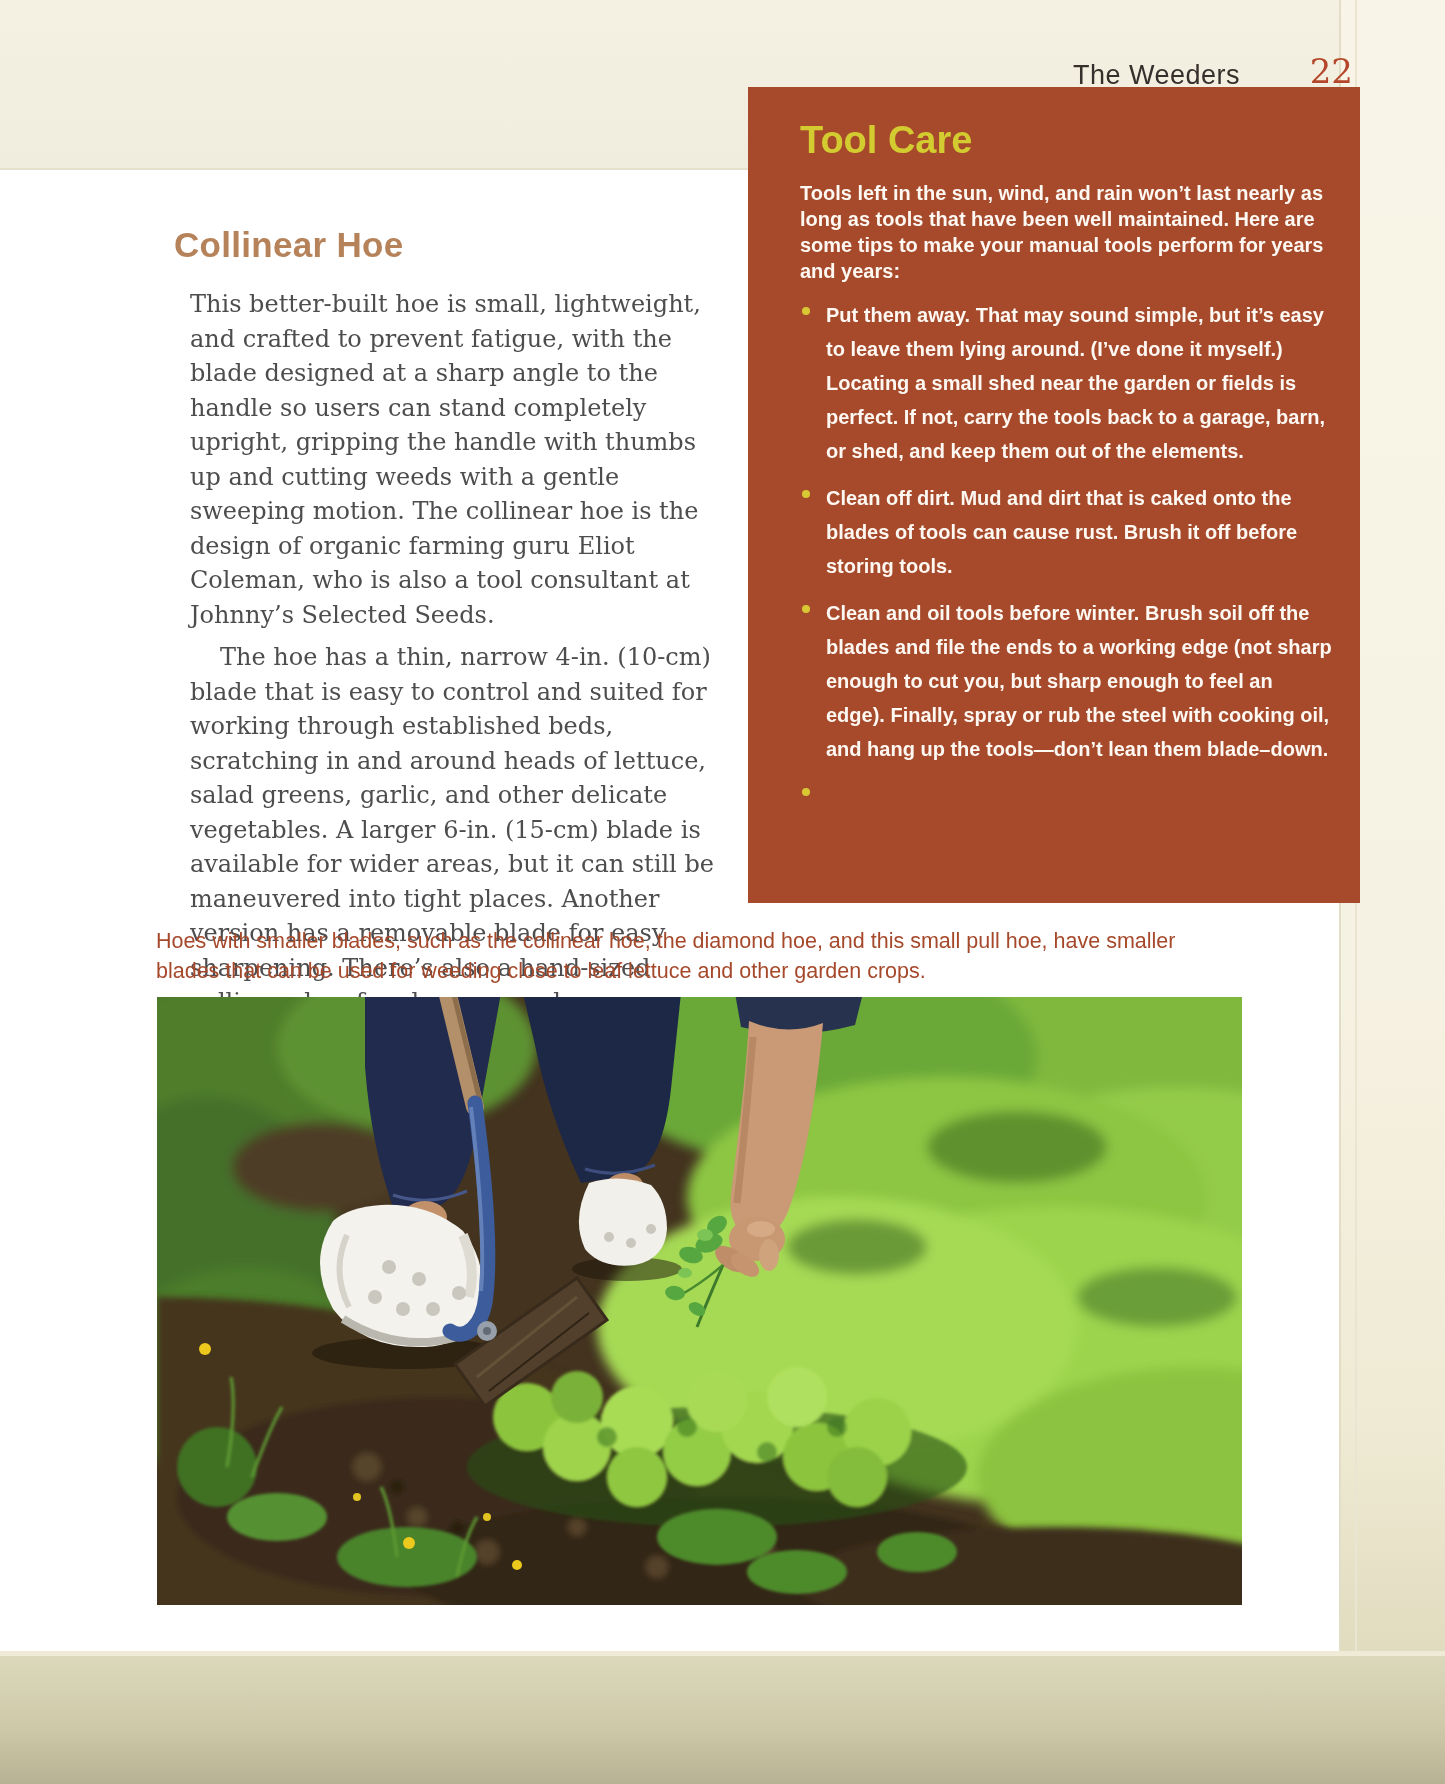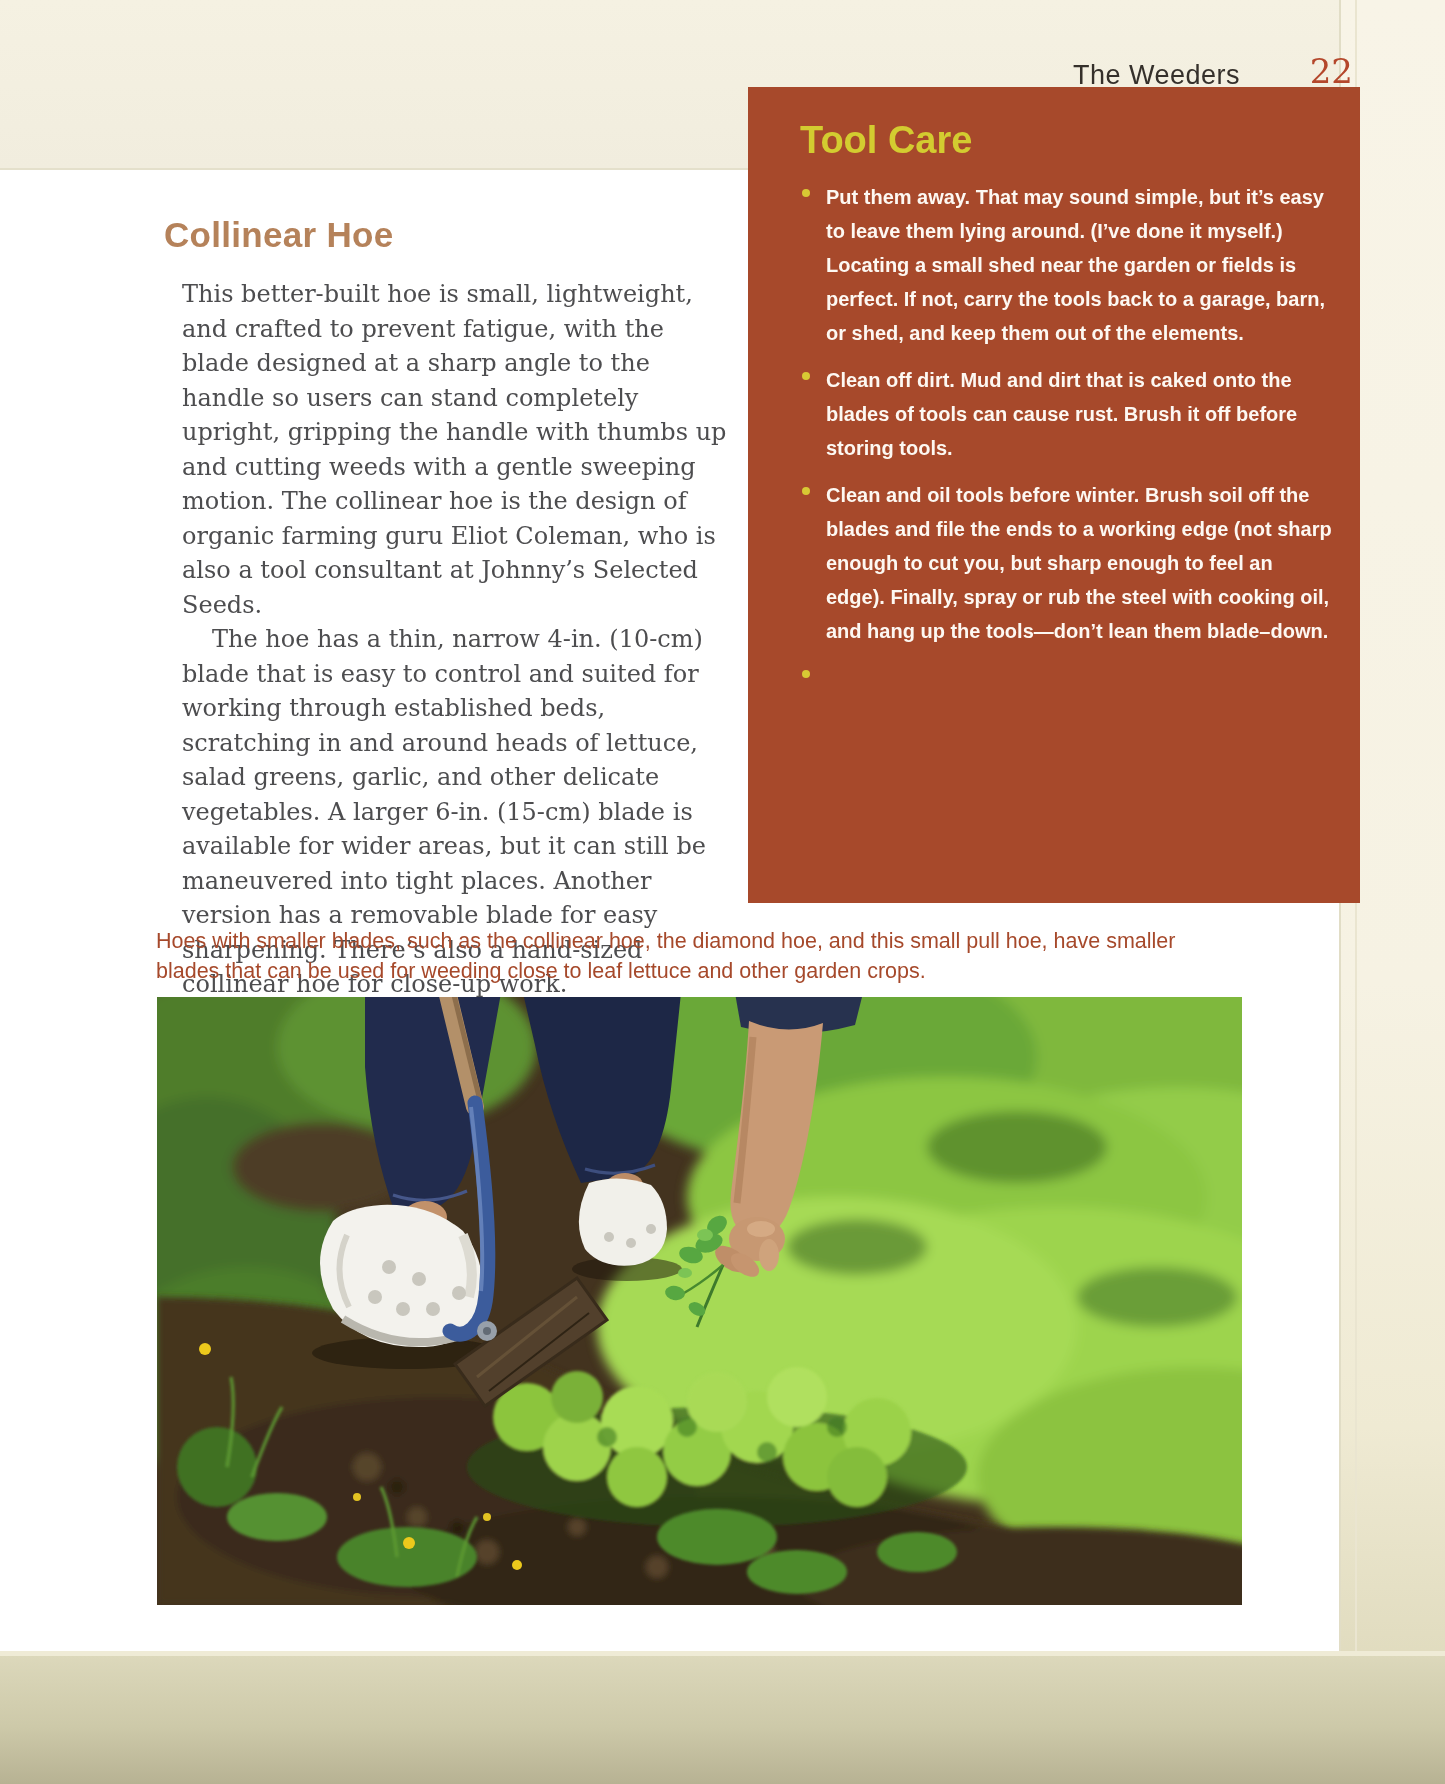--- a/index.html
+++ b/index.html
@@ -15,24 +15,24 @@
   .right-margin .inner-line{position:absolute;left:14px;top:0;width:2px;height:100%;background:#eae5d0;}
   
   .footer-band{position:absolute;left:0;bottom:0;width:1445px;height:128px;z-index:3;
             background:linear-gradient(180deg,#dcd8bb 0%,#cdc9a9 55%,#b7b293 100%);
             border-top:5px solid #efebd6;}
   .footer-section{position:absolute;right:205px;top:60px;font-size:27px;color:#35302b;z-index:4;letter-spacing:.5px;}
   .footer-page{position:absolute;right:92px;top:51px;font-family:"DejaVu Serif",serif;
             font-size:34px;color:var(--page-num,#b4472b);z-index:4;}
   
   .article{position:absolute;left:162px;top:213px;width:560px;z-index:2;}
-  .article h1{margin:2px;font-size:35px;font-weight:bold;color:var(--heading,#b5825a);letter-spacing:.3px;}
+  .article h1{margin:12px;font-size:35px;font-weight:bold;color:var(--heading,#b5825a);letter-spacing:.3px;}
   .article-body{margin-top:22px;margin-left:20px;width:545px;
             font-family:"DejaVu Serif",serif;font-size:24px;line-height:34.5px;color:var(--body-text,#4d4d4f);}
-  .article-body p{margin:0;}
+  .article-body p{margin:8px;}
   .article-body p.indent{text-indent:30px;}
   
   .toolcare{position:absolute;left:748px;top:87px;width:612px;height:816px;z-index:3;
             background:var(--box-bg,#a7492b);box-sizing:border-box;padding:26px 24px 0 52px;}
   .toolcare h2{margin:6px 0 18px 0;font-size:38px;font-weight:bold;color:var(--box-title,#d3cc30);}
   .toolcare .intro{margin:0 0 14px 0;font-size:20px;line-height:26px;font-weight:bold;color:#fdf8f2;}
   .toolcare ul{list-style:none;margin:0;padding:0;}
   .toolcare li{position:relative;padding-left:26px;margin:0 0 13px 0;
             font-size:20px;line-height:34px;font-weight:bold;color:#fdf8f2;}
   .bullet-dot{position:absolute;left:2px;top:9px;width:8px;height:8px;border-radius:50%;
@@ -58,20 +58,21 @@
   <div class="article">
     <h1>Collinear Hoe</h1>
     <div class="article-body">
       <p>This better-built hoe is small, lightweight, and crafted to prevent fatigue, with the blade designed at a sharp angle to the handle so users can stand completely upright, gripping the handle with thumbs up and cutting weeds with a gentle sweeping motion. The collinear hoe is the design of organic farming guru Eliot Coleman, who is also a tool consultant at Johnny’s Selected Seeds.</p>
       <p class="indent">The hoe has a thin, narrow 4-in. (10-cm) blade that is easy to control and suited for working through established beds, scratching in and around heads of lettuce, salad greens, garlic, and other delicate vegetables. A larger 6-in. (15-cm) blade is available for wider areas, but it can still be maneuvered into tight places. Another version has a removable blade for easy sharpening. There’s also a hand-sized collinear hoe for close-up work.</p>
     </div>
   </div>
 
   <div class="toolcare">
     <h2>Tool Care</h2>
+    <p class="intro">Tools left in the sun, wind, and rain won’t last nearly as long as tools that have been well maintained. Here are some tips to make your manual tools perform for years and years:</p>
     <ul>
       <li>
         <span class="bullet-dot"></span>
         <span>Put them away. That may sound simple, but it’s easy to leave them lying around. (I’ve done it myself.) Locating a small shed near the garden or fields is perfect. If not, carry the tools back to a garage, barn, or shed, and keep them out of the elements.</span>
       </li>
       <li>
         <span class="bullet-dot"></span>
         <span>Clean off dirt. Mud and dirt that is caked onto the blades of tools can cause rust. Brush it off before storing tools.</span>
       </li>
       <li>

